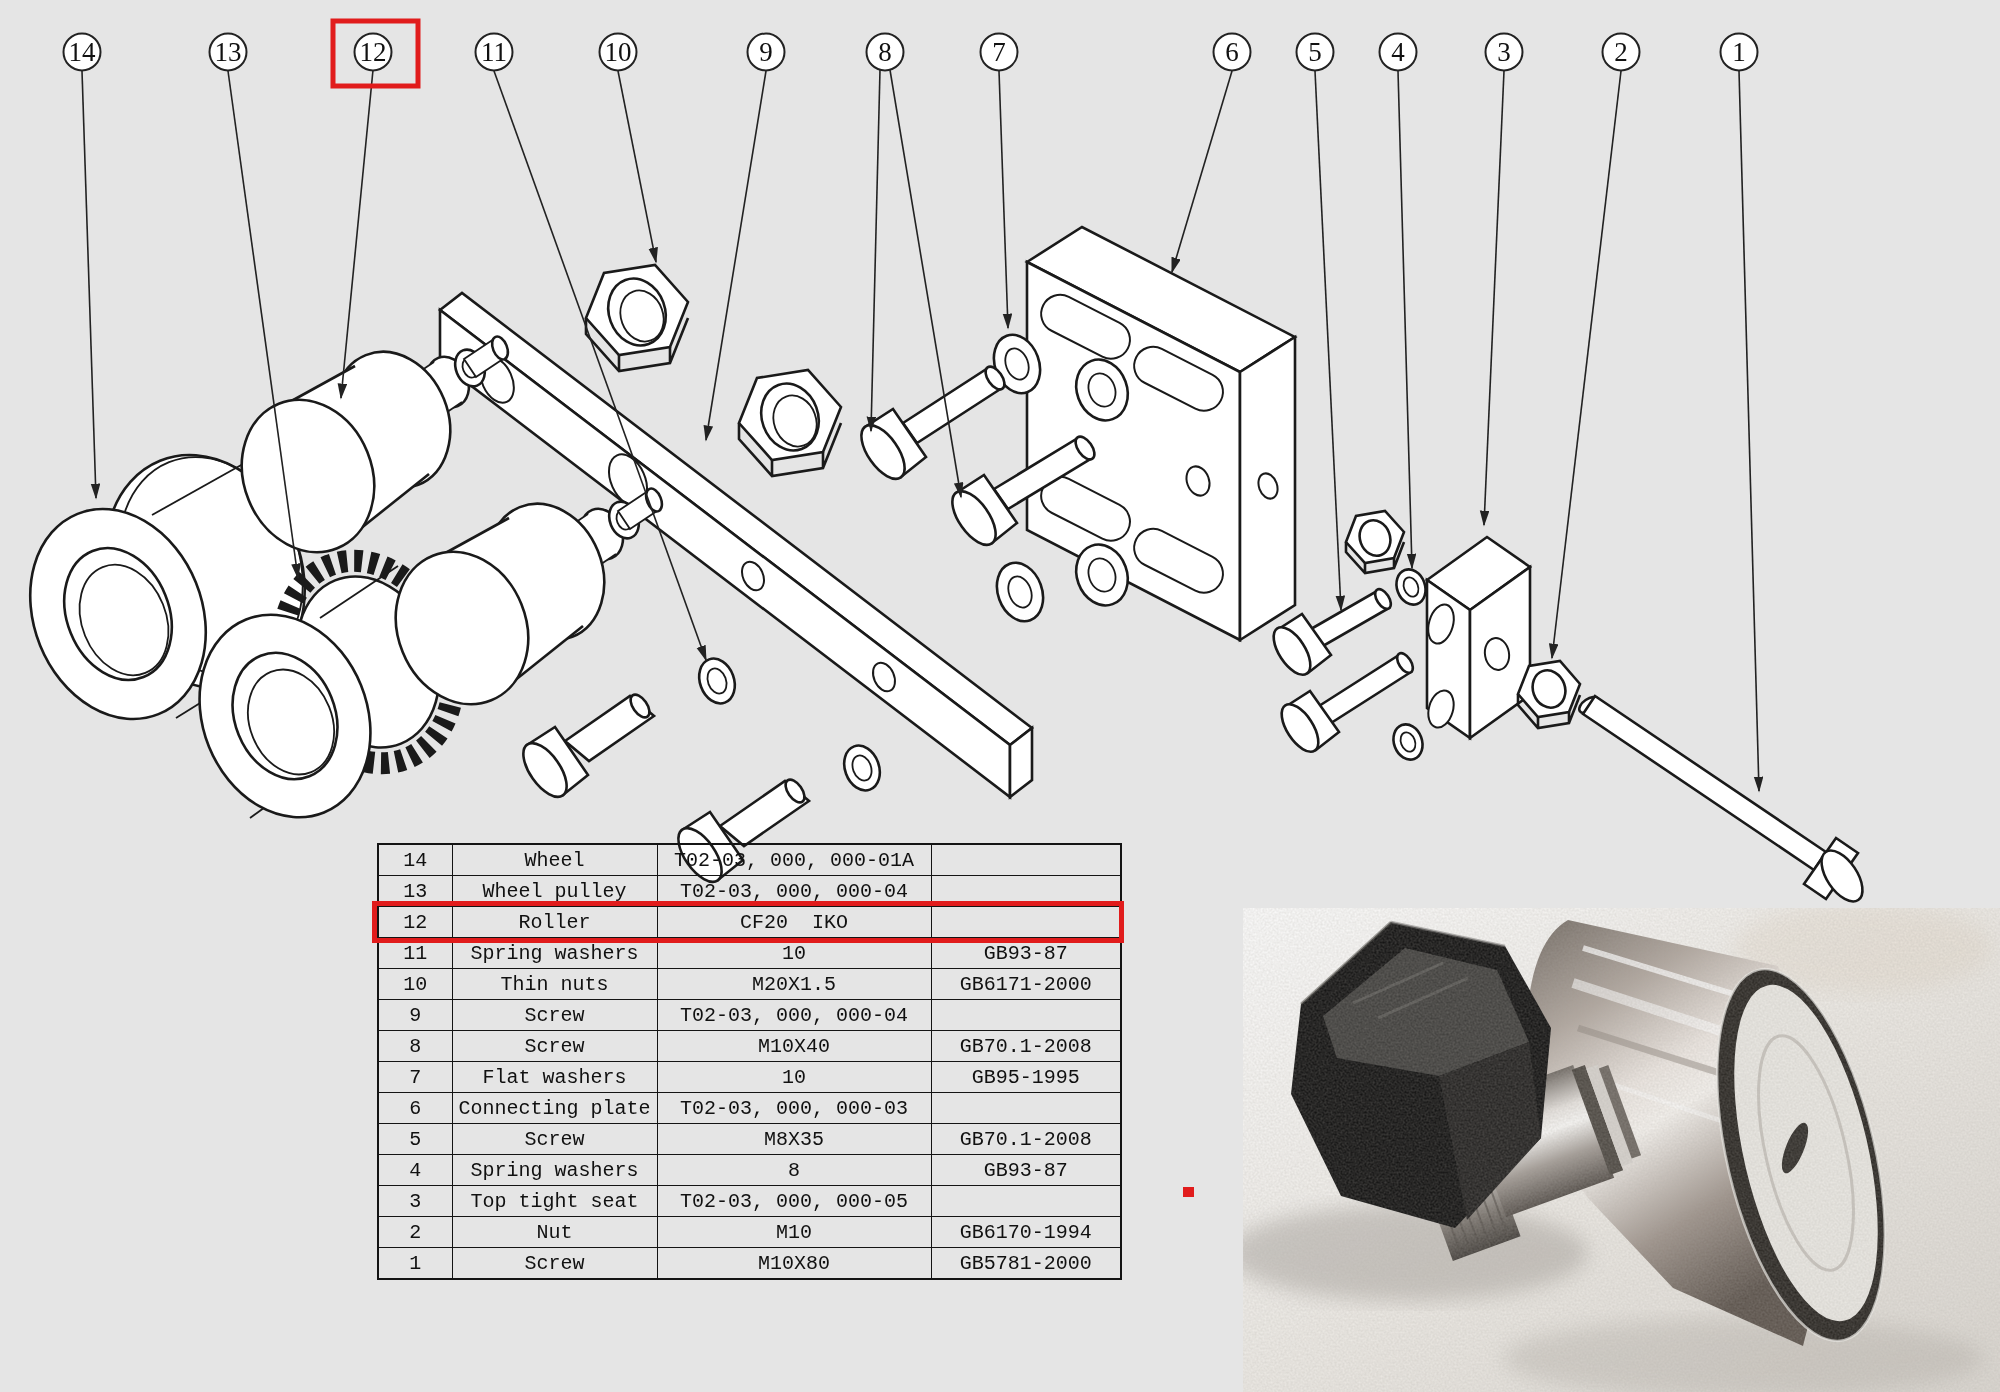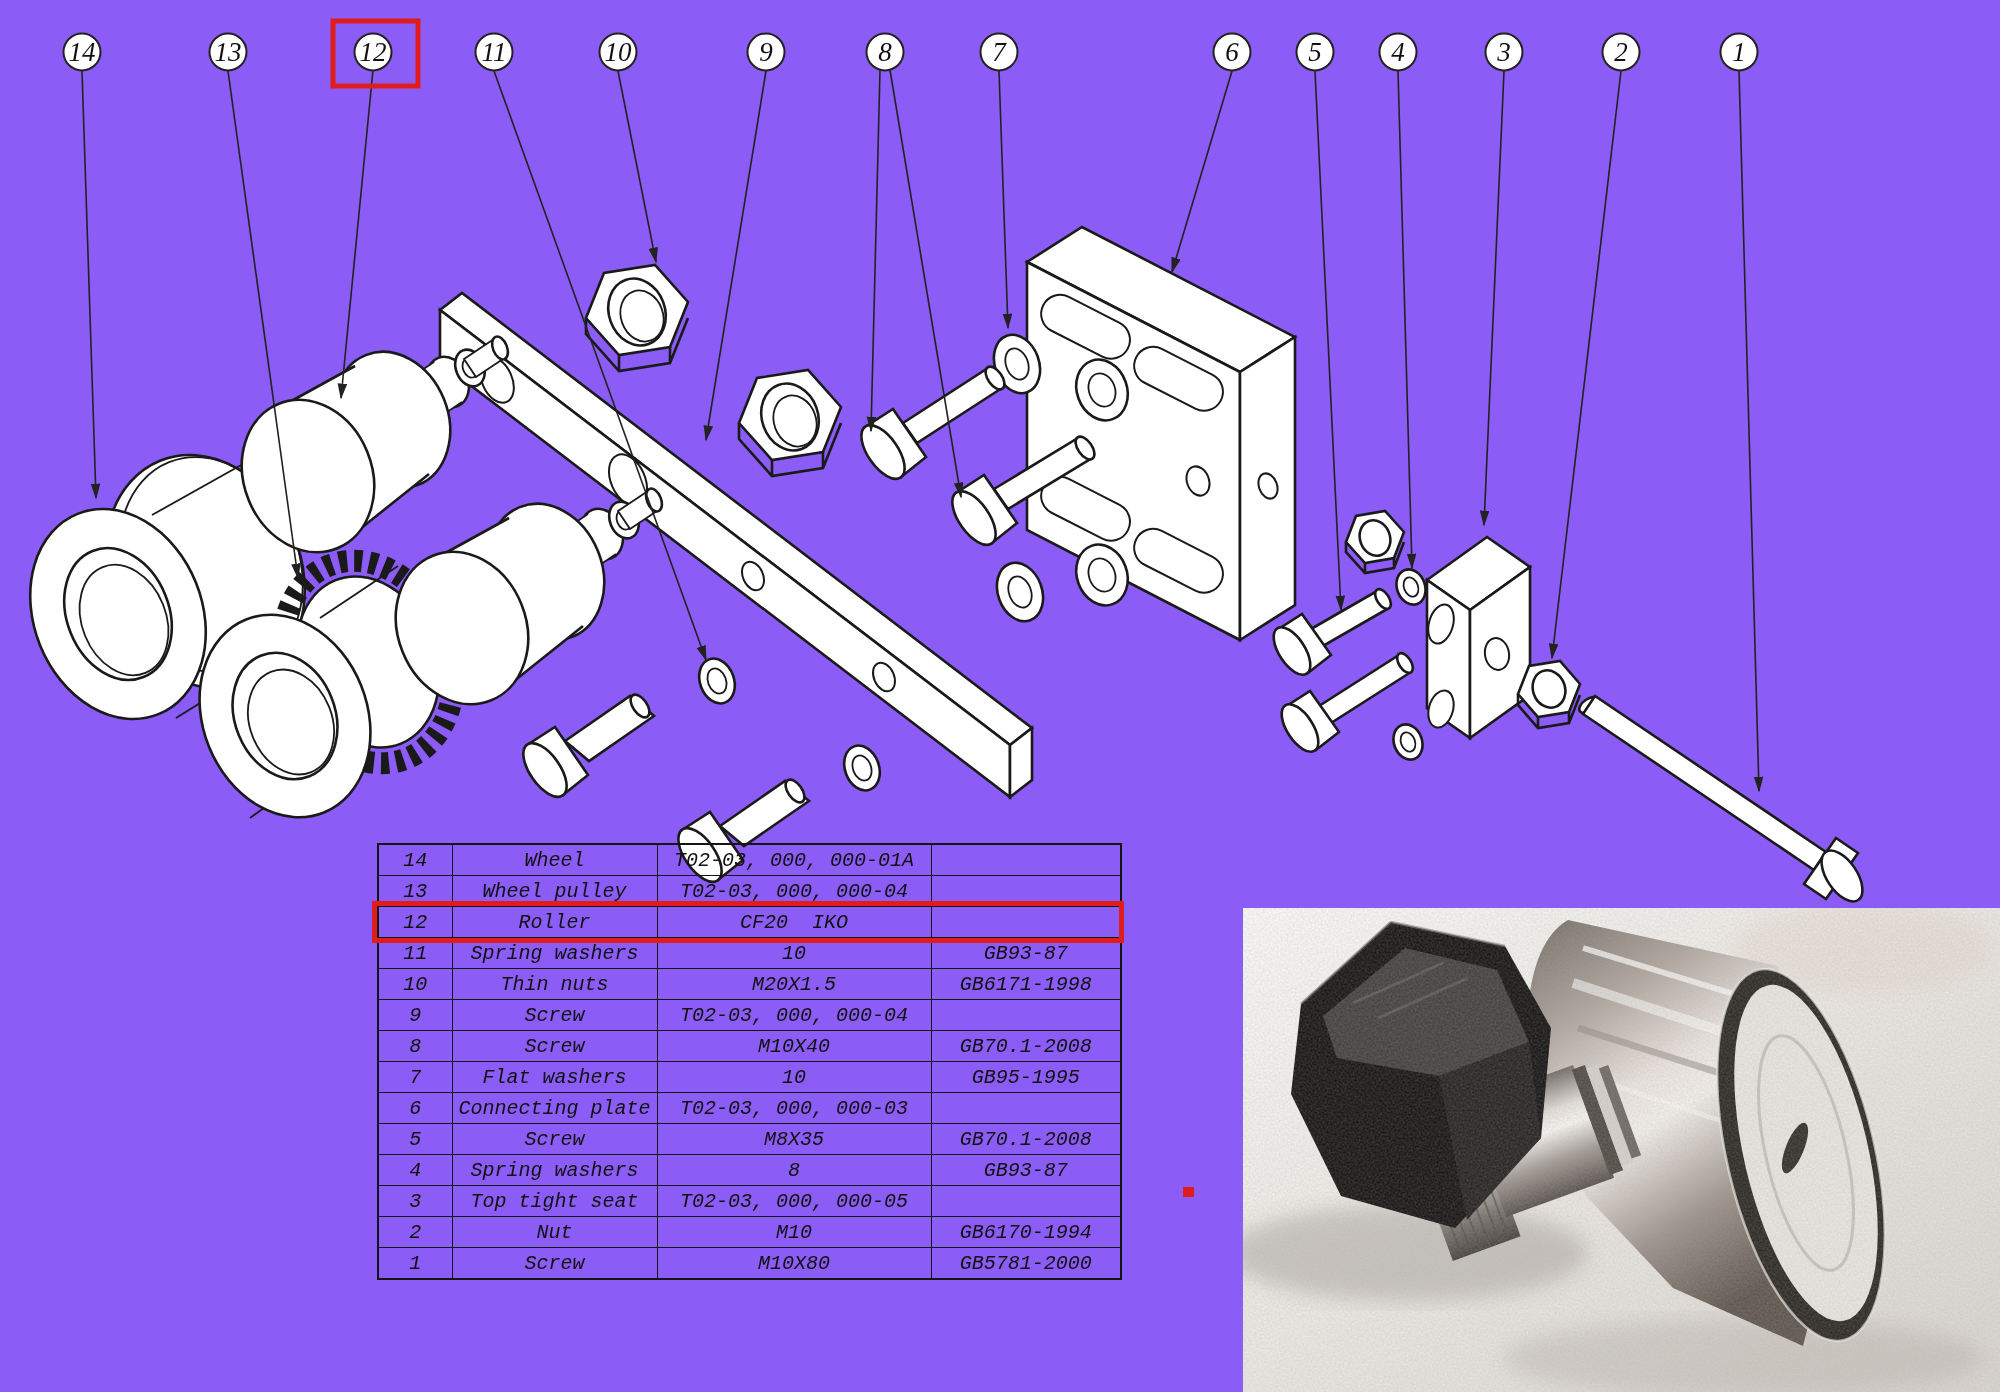--- a/index.html
+++ b/index.html
@@ -1,17 +1,17 @@
 <!DOCTYPE html>
 <html><head>
 <meta charset="utf-8">
 <style>
   html,body{margin:0;padding:0;background:#fff;}
-  .canvas{position:relative;width:2000px;height:1392px;background:#8b5cf6;overflow:hidden;
-          font-family:"Liberation Sans",sans-serif;font-style:italic;}
+  .canvas{position:relative;width:2000px;height:1392px;background:#e5e5e5;overflow:hidden;
+          font-family:"Liberation Sans",sans-serif;}
   .canvas svg{display:block;}
   .drawing{position:absolute;left:0;top:0;}
   .s  {stroke:#1a1a1a;stroke-width:2.6;fill:#fff;}
   .sn {stroke:#1a1a1a;stroke-width:2.6;fill:none;}
   .st {stroke:#1a1a1a;stroke-width:1.8;fill:none;}
   .hole{stroke:#1a1a1a;stroke-width:2;fill:#fff;}
   .ld {stroke:#222;stroke-width:1.6;fill:none;marker-end:url(#arw);}
   .bl {fill:#fff;stroke:#222;stroke-width:2;}
   .bt {font-family:"Liberation Serif",serif;font-size:27px;text-anchor:middle;fill:#111;}
   .bom{position:absolute;left:377px;top:843px;}
@@ -315,21 +315,21 @@
         <tr>
             <td>11</td>
             <td>Spring washers</td>
             <td>10</td>
             <td>GB93-87</td>
           </tr>
         <tr>
             <td>10</td>
             <td>Thin nuts</td>
             <td>M20X1.5</td>
-            <td>GB6171-1998</td>
+            <td>GB6171-2000</td>
           </tr>
         <tr>
             <td>9</td>
             <td>Screw</td>
             <td>T02-03, 000, 000-04</td>
             <td></td>
           </tr>
         <tr>
             <td>8</td>
             <td>Screw</td>

